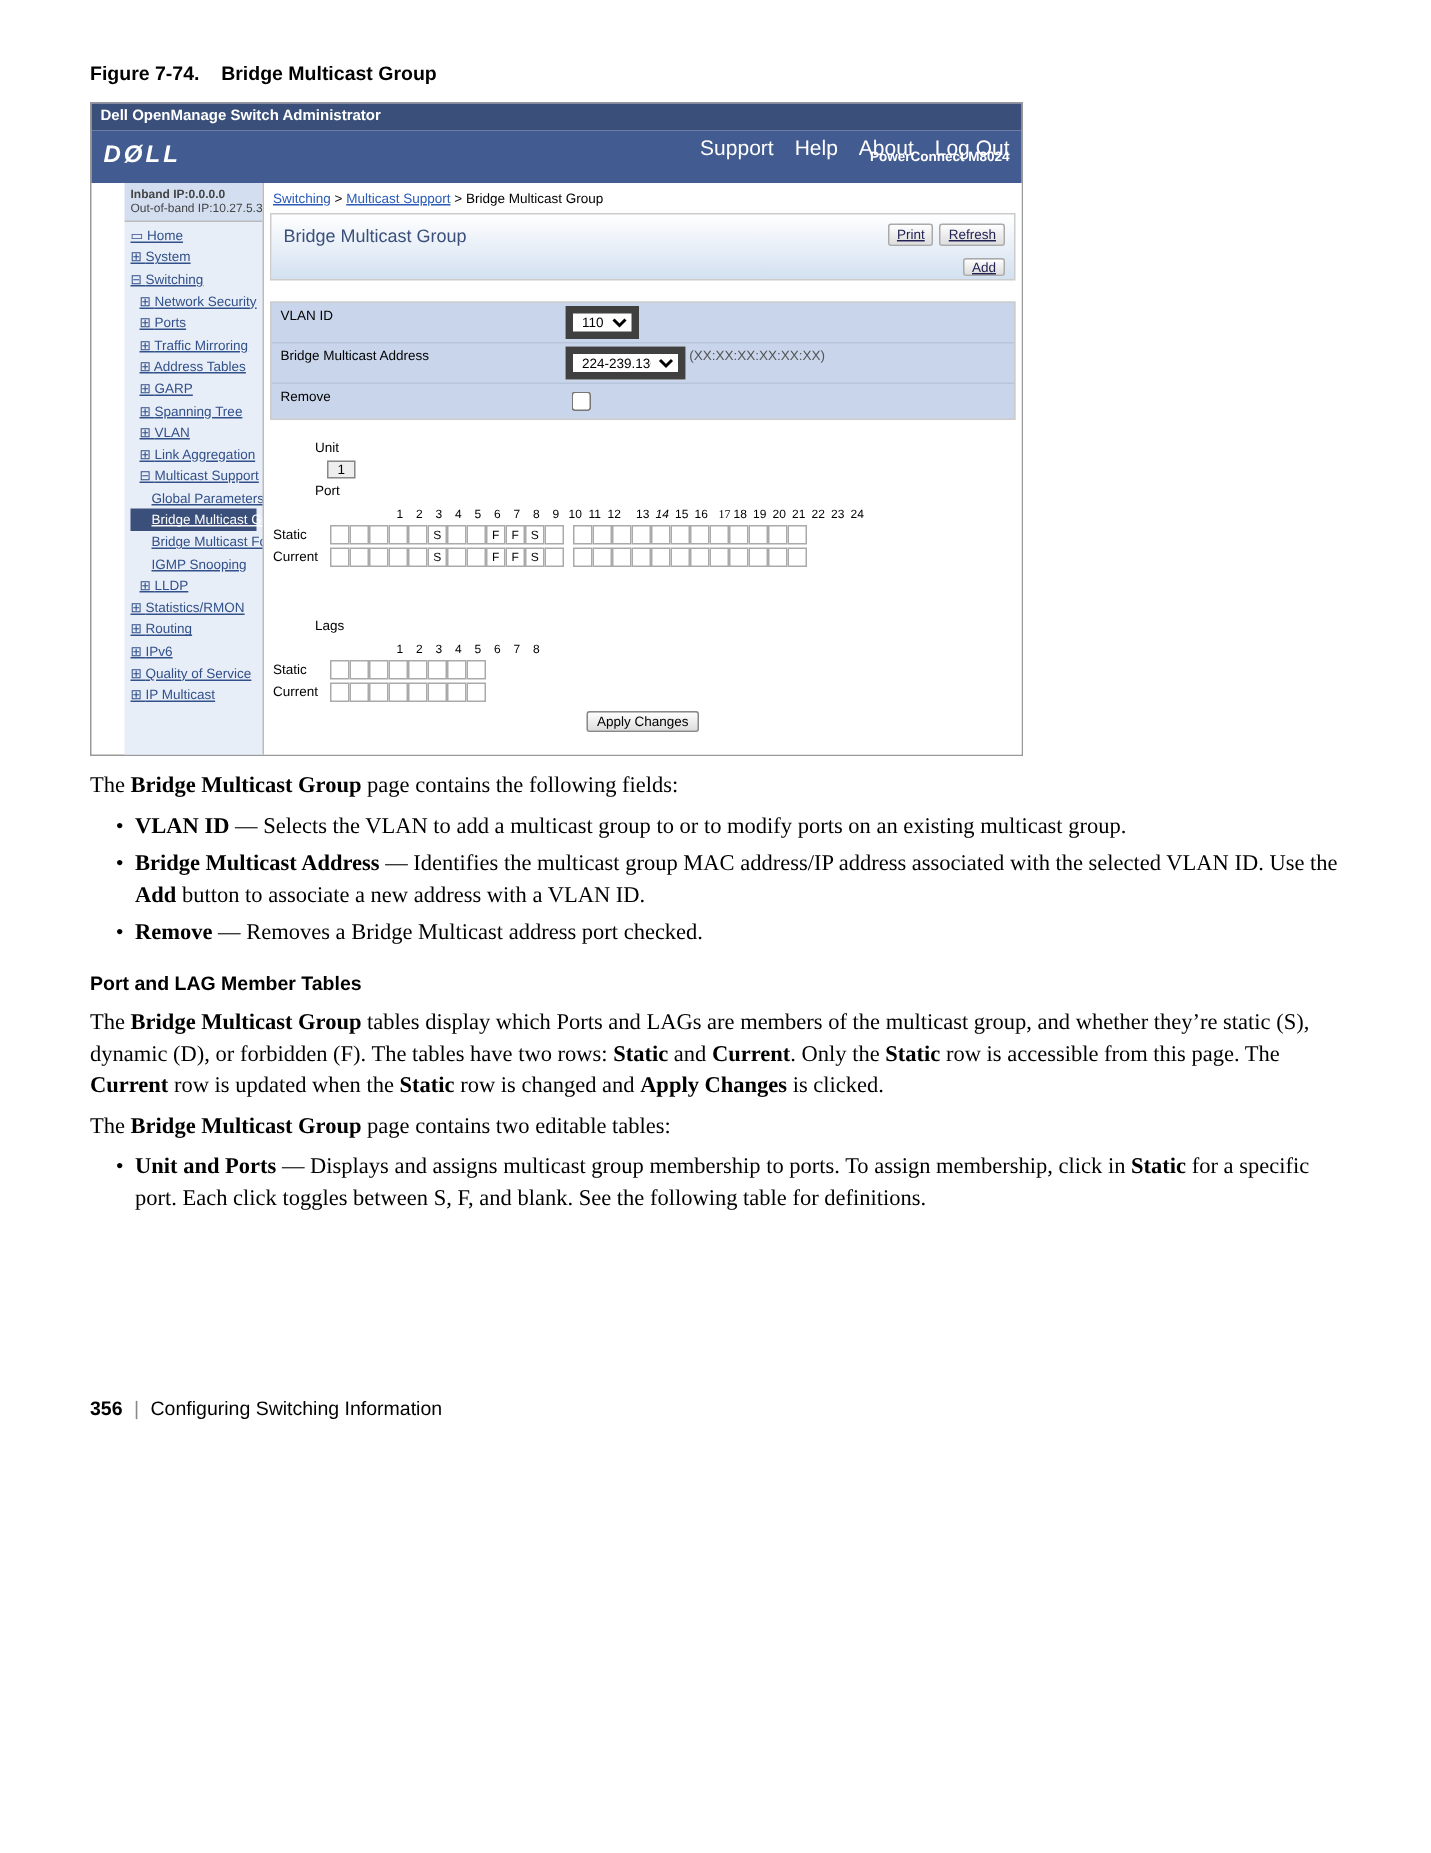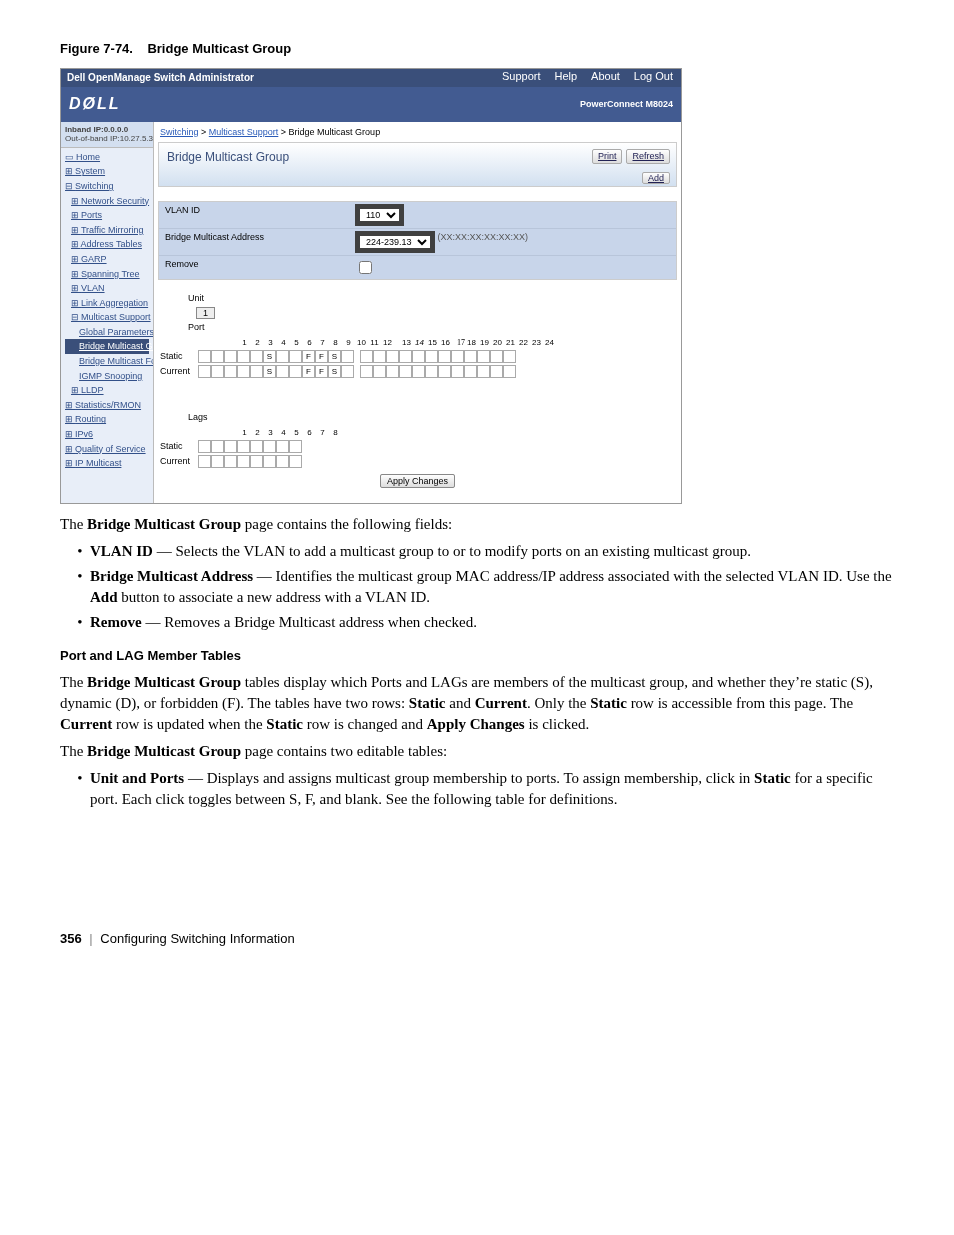--- a/index.html
+++ b/index.html
@@ -27,37 +27,37 @@
     background: #fff;
   }
   .ss-topbar {
     background: #3a4f7a;
     color: #fff;
     padding: 2px 6px;
     position: relative;
   }
   .ss-topbar-title { font-weight: bold; font-size: 10px; }
   .ss-topbar-links {
-    position: absolute; right: 8px; top: 0;
-    display: flex; gap: 14px; font-size: 11px;
+    position: absolute; right: 8px; top: 20px;
+    display: flex; gap: 14px; font-size: 14px;
   }
   .ss-logo-bar {
     background: #425b91;
     padding: 6px 8px;
     color: #fff;
     font-weight: bold;
     font-size: 16px;
     letter-spacing: 2px;
     display: flex;
     justify-content: space-between;
     align-items: center;
     font-family: Arial;
   }
   .ss-logo-bar .model { font-size: 9px; font-weight: bold; letter-spacing: 0; }
-  .ss-body { display: flex; }
+  .ss-body { display: flex; margin-left: 22px; }
   .ss-sidebar {
     width: 92px;
     background: #e8eef8;
     border-right: 1px solid #bbb;
     font-size: 9px;
     padding: 0;
     color: #325089;
     overflow: hidden;
   }
   .ss-ipbox {
@@ -376,21 +376,21 @@
     </div>
   </div>
 </div>
 
 <p>
   <span>The </span><b>Bridge Multicast Group</b><span> page contains the following fields:</span>
 </p>
 <ul>
   <li><b>VLAN ID</b><span> — Selects the VLAN to add a multicast group to or to modify ports on an existing multicast group.</span></li>
   <li><b>Bridge Multicast Address</b><span> — Identifies the multicast group MAC address/IP address associated with the selected VLAN ID. Use the </span><b>Add</b><span> button to associate a new address with a VLAN ID.</span></li>
-  <li><b>Remove</b><span> — Removes a Bridge Multicast address when checked.</span></li>
+  <li><b>Remove</b><span> — Removes a Bridge Multicast address port checked.</span></li>
 </ul>
 
 <div class="section-head">Port and LAG Member Tables</div>
 
 <p>
   <span>The </span><b>Bridge Multicast Group</b><span> tables display which Ports and LAGs are members of the multicast group, and whether they’re static (S), dynamic (D), or forbidden (F). The tables have two rows: </span><b>Static</b><span> and </span><b>Current</b><span>. Only the </span><b>Static</b><span> row is accessible from this page. The </span><b>Current</b><span> row is updated when the </span><b>Static</b><span> row is changed and </span><b>Apply Changes</b><span> is clicked.</span>
 </p>
 
 <p>
   <span>The </span><b>Bridge Multicast Group</b><span> page contains two editable tables:</span>

